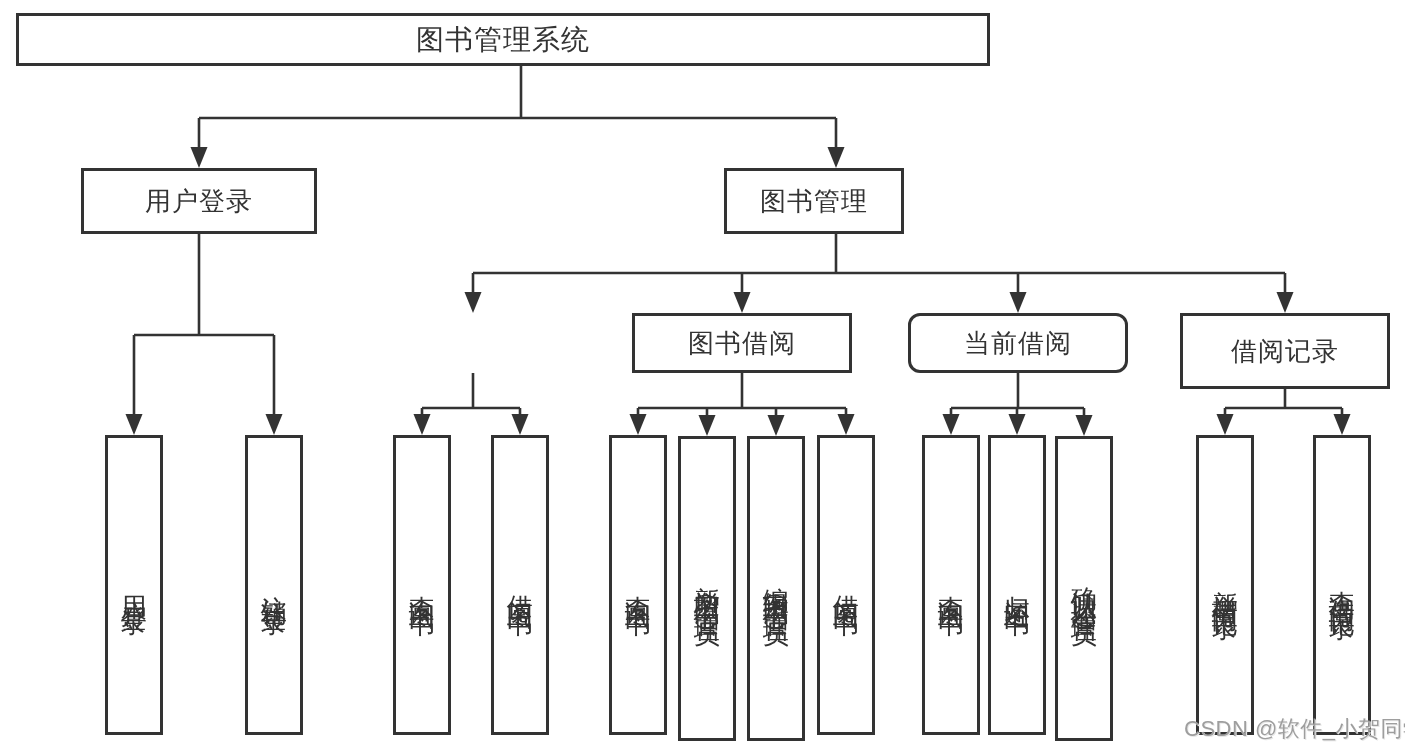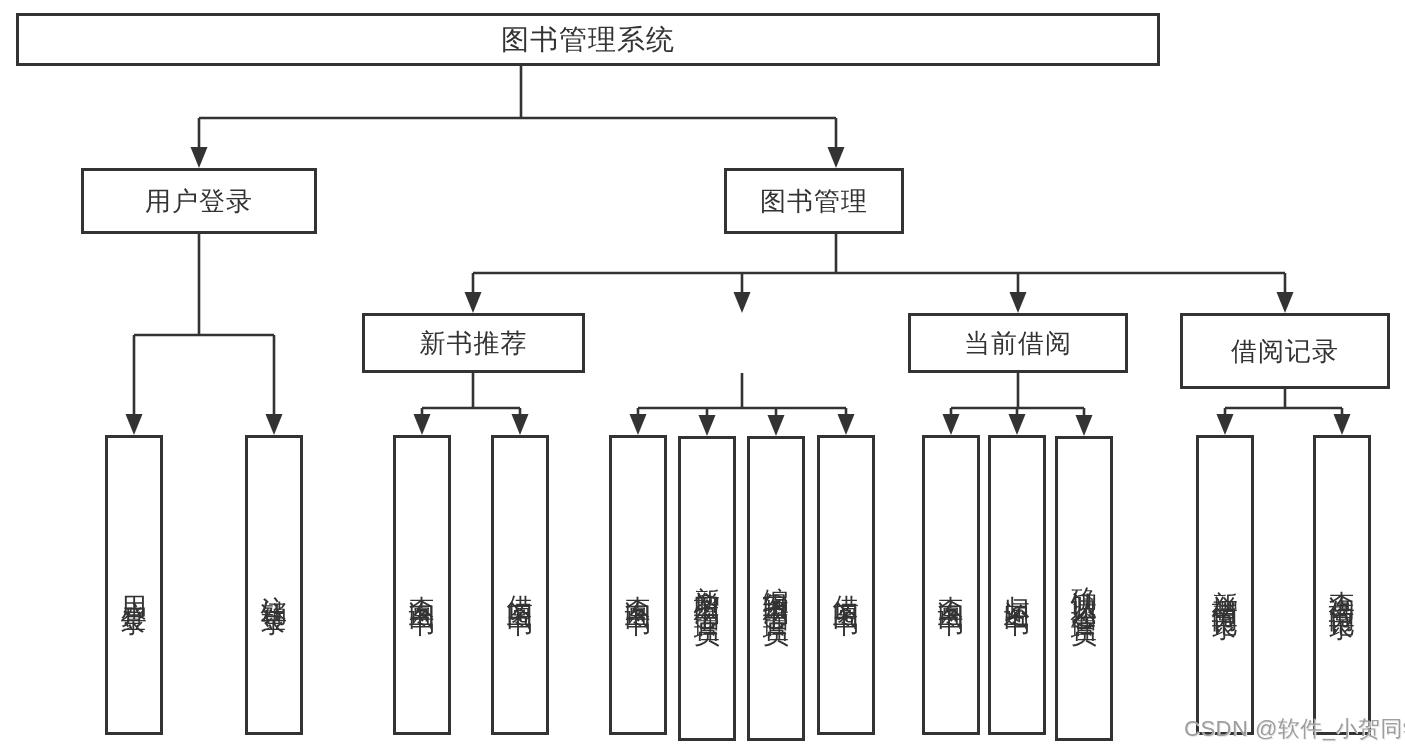--- a/index.html
+++ b/index.html
@@ -96,35 +96,35 @@
       <polygon points="776,436 767.5,415 784.5,415"></polygon>
       <polygon points="846,435 837.5,414 854.5,414"></polygon>
       <polygon points="951,435 942.5,414 959.5,414"></polygon>
       <polygon points="1017,435 1008.5,414 1025.5,414"></polygon>
       <polygon points="1084,436 1075.5,415 1092.5,415"></polygon>
       <polygon points="1225,435 1216.5,414 1233.5,414"></polygon>
       <polygon points="1342,435 1333.5,414 1350.5,414"></polygon>
     </g>
   </svg>
 
-  <div class="node hnode root-node" style="left:16px; top:13px; width:1144px; height:53px;">
+  <div class="node hnode root-node" style="left:16px; top:13px; width:974px; height:53px;">
     <span class="lbl">图书管理系统</span>
   </div>
 
   <div class="node hnode" style="left:81px; top:168px; width:236px; height:66px;">
     <span class="lbl">用户登录</span>
   </div>
   <div class="node hnode" style="left:724px; top:168px; width:180px; height:66px;">
     <span class="lbl">图书管理</span>
   </div>
 
-  <div class="node hnode" style="left:362px; top:313px; width:223px; height:60px;">
-    <span class="lbl">新书推荐</span>
+  <div class="node hnode" style="left:632px; top:313px; width:220px; height:60px;">
+    <span class="lbl">图书借阅</span>
   </div>
-  <div class="node hnode" style="left:908px; top:313px; width:220px; height:60px;">
+  <div class="node hnode" style="left:908px; top:313px; width:220px; height:60px;border-radius:12px;">
     <span class="lbl">当前借阅</span>
   </div>
   <div class="node hnode" style="left:1180px; top:313px; width:210px; height:76px;">
     <span class="lbl">借阅记录</span>
   </div>
 
   <div class="node vnode" style="left:105px; top:435px; width:58px; height:300px;">
     <span class="lbl">用户登录</span>
   </div>
   <div class="node vnode" style="left:245px; top:435px; width:58px; height:300px;">

